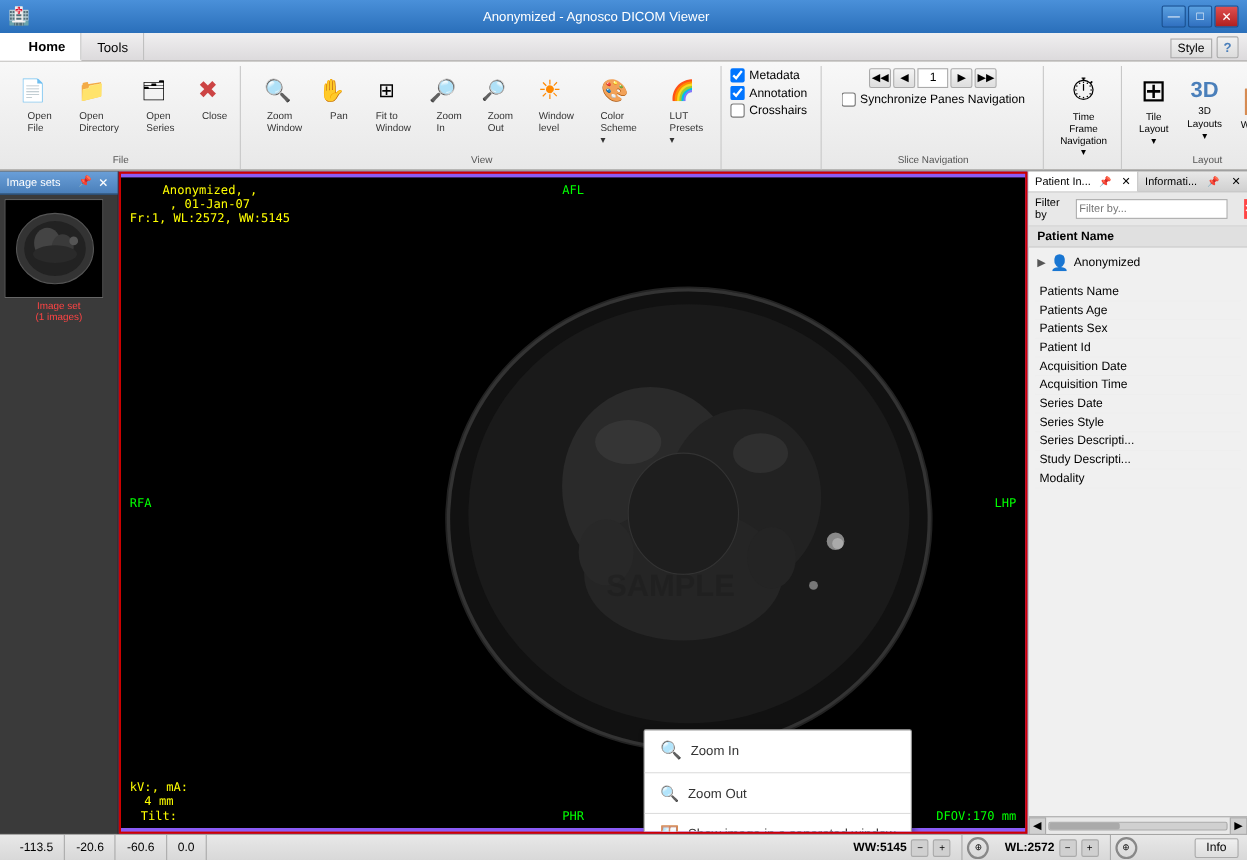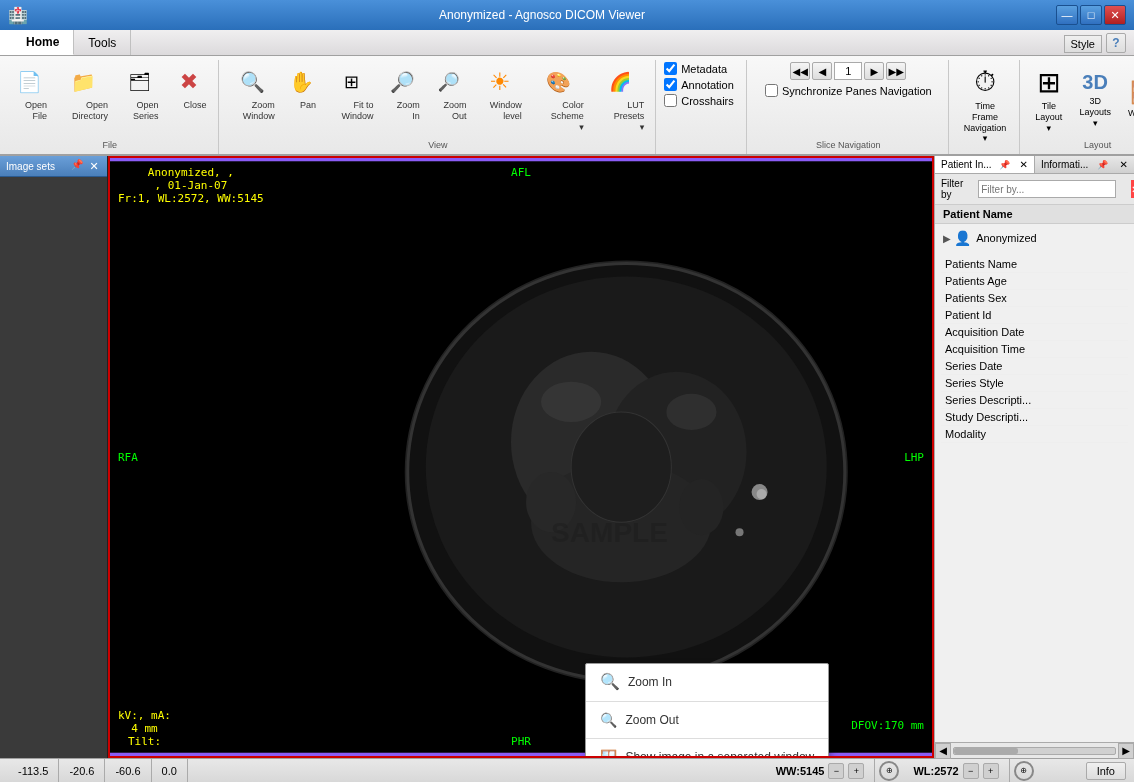--- a/index.html
+++ b/index.html
@@ -99,21 +99,21 @@
       min-width: 40px;
     }
     .ribbon-btn-icon {
       width: 32px; height: 32px;
       display: flex; align-items: center; justify-content: center;
       font-size: 20px;
     }
     .ribbon-btn-label {
       font-size: 9px;
       color: #333;
-      text-align: right;
+      text-align: left;
       line-height: 1.2;
       margin-left: 12px;
     }
 
     
     .ribbon-checks {
       display: flex;
       flex-direction: column;
       gap: 3px;
       padding-bottom: 16px;
@@ -237,21 +237,21 @@
       color: yellow;
       font-size: 11px;
       font-family: monospace;
     }
     .overlay-tl { top: 8px; left: 8px; }
     .overlay-tc { top: 8px; left: 50%; transform: translateX(-50%); color: #00ff00; }
     .overlay-bl { bottom: 8px; left: 8px; }
     .overlay-bc { bottom: 8px; left: 50%; transform: translateX(-50%); color: #00ff00; }
     .overlay-ml { top: 50%; left: 8px; transform: translateY(-50%); color: #00ff00; }
     .overlay-mr { top: 50%; right: 8px; transform: translateY(-50%); color: #00ff00; }
-    .overlay-br { bottom: 24px; right: 8px; color: #00ff00; }
+    .overlay-br { bottom: 8px; right: 8px; color: #00ff00; }
 
     
     .context-menu {
       position: absolute;
       top: 505px;
       left: 475px;
       background: white;
       border: 1px solid #999;
       box-shadow: 2px 2px 6px rgba(0,0,0,0.3);
       z-index: 100;
@@ -588,20 +588,34 @@
 <div class="main-content">
 
   <div class="left-panel">
     <div class="panel-header">
       <span>Image sets</span>
       <div style="display:flex; gap:3px;">
         <span style="cursor:pointer; font-size:10px;">📌</span>
         <span class="panel-close-btn">✕</span>
       </div>
     </div>
+    <div class="image-set-item">
+      <div class="image-thumbnail">
+        <svg width="90" height="90">
+          <rect width="90" height="90" fill="black"></rect>
+          <ellipse cx="45" cy="45" rx="35" ry="32" fill="#333" stroke="#555" stroke-width="1"></ellipse>
+          <ellipse cx="45" cy="45" rx="28" ry="25" fill="#222"></ellipse>
+          <ellipse cx="38" cy="40" rx="12" ry="14" fill="#444"></ellipse>
+          <ellipse cx="52" cy="44" rx="10" ry="12" fill="#3a3a3a"></ellipse>
+          <circle cx="62" cy="38" r="4" fill="#555"></circle>
+          <ellipse cx="45" cy="50" rx="20" ry="8" fill="#2a2a2a"></ellipse>
+        </svg>
+      </div>
+      <div class="image-set-label">Image set<br>(1 images)</div>
+    </div>
   </div>
 
   <div class="viewport">
     
     <svg class="mri-svg" viewBox="0 0 820 590" xmlns="http://www.w3.org/2000/svg">
       <rect width="820" height="590" fill="#000"></rect>
 
       <ellipse cx="515" cy="310" rx="220" ry="210" fill="#111" stroke="#222" stroke-width="2"></ellipse>
 
       <ellipse cx="515" cy="305" rx="200" ry="190" fill="#1a1a1a"></ellipse>

